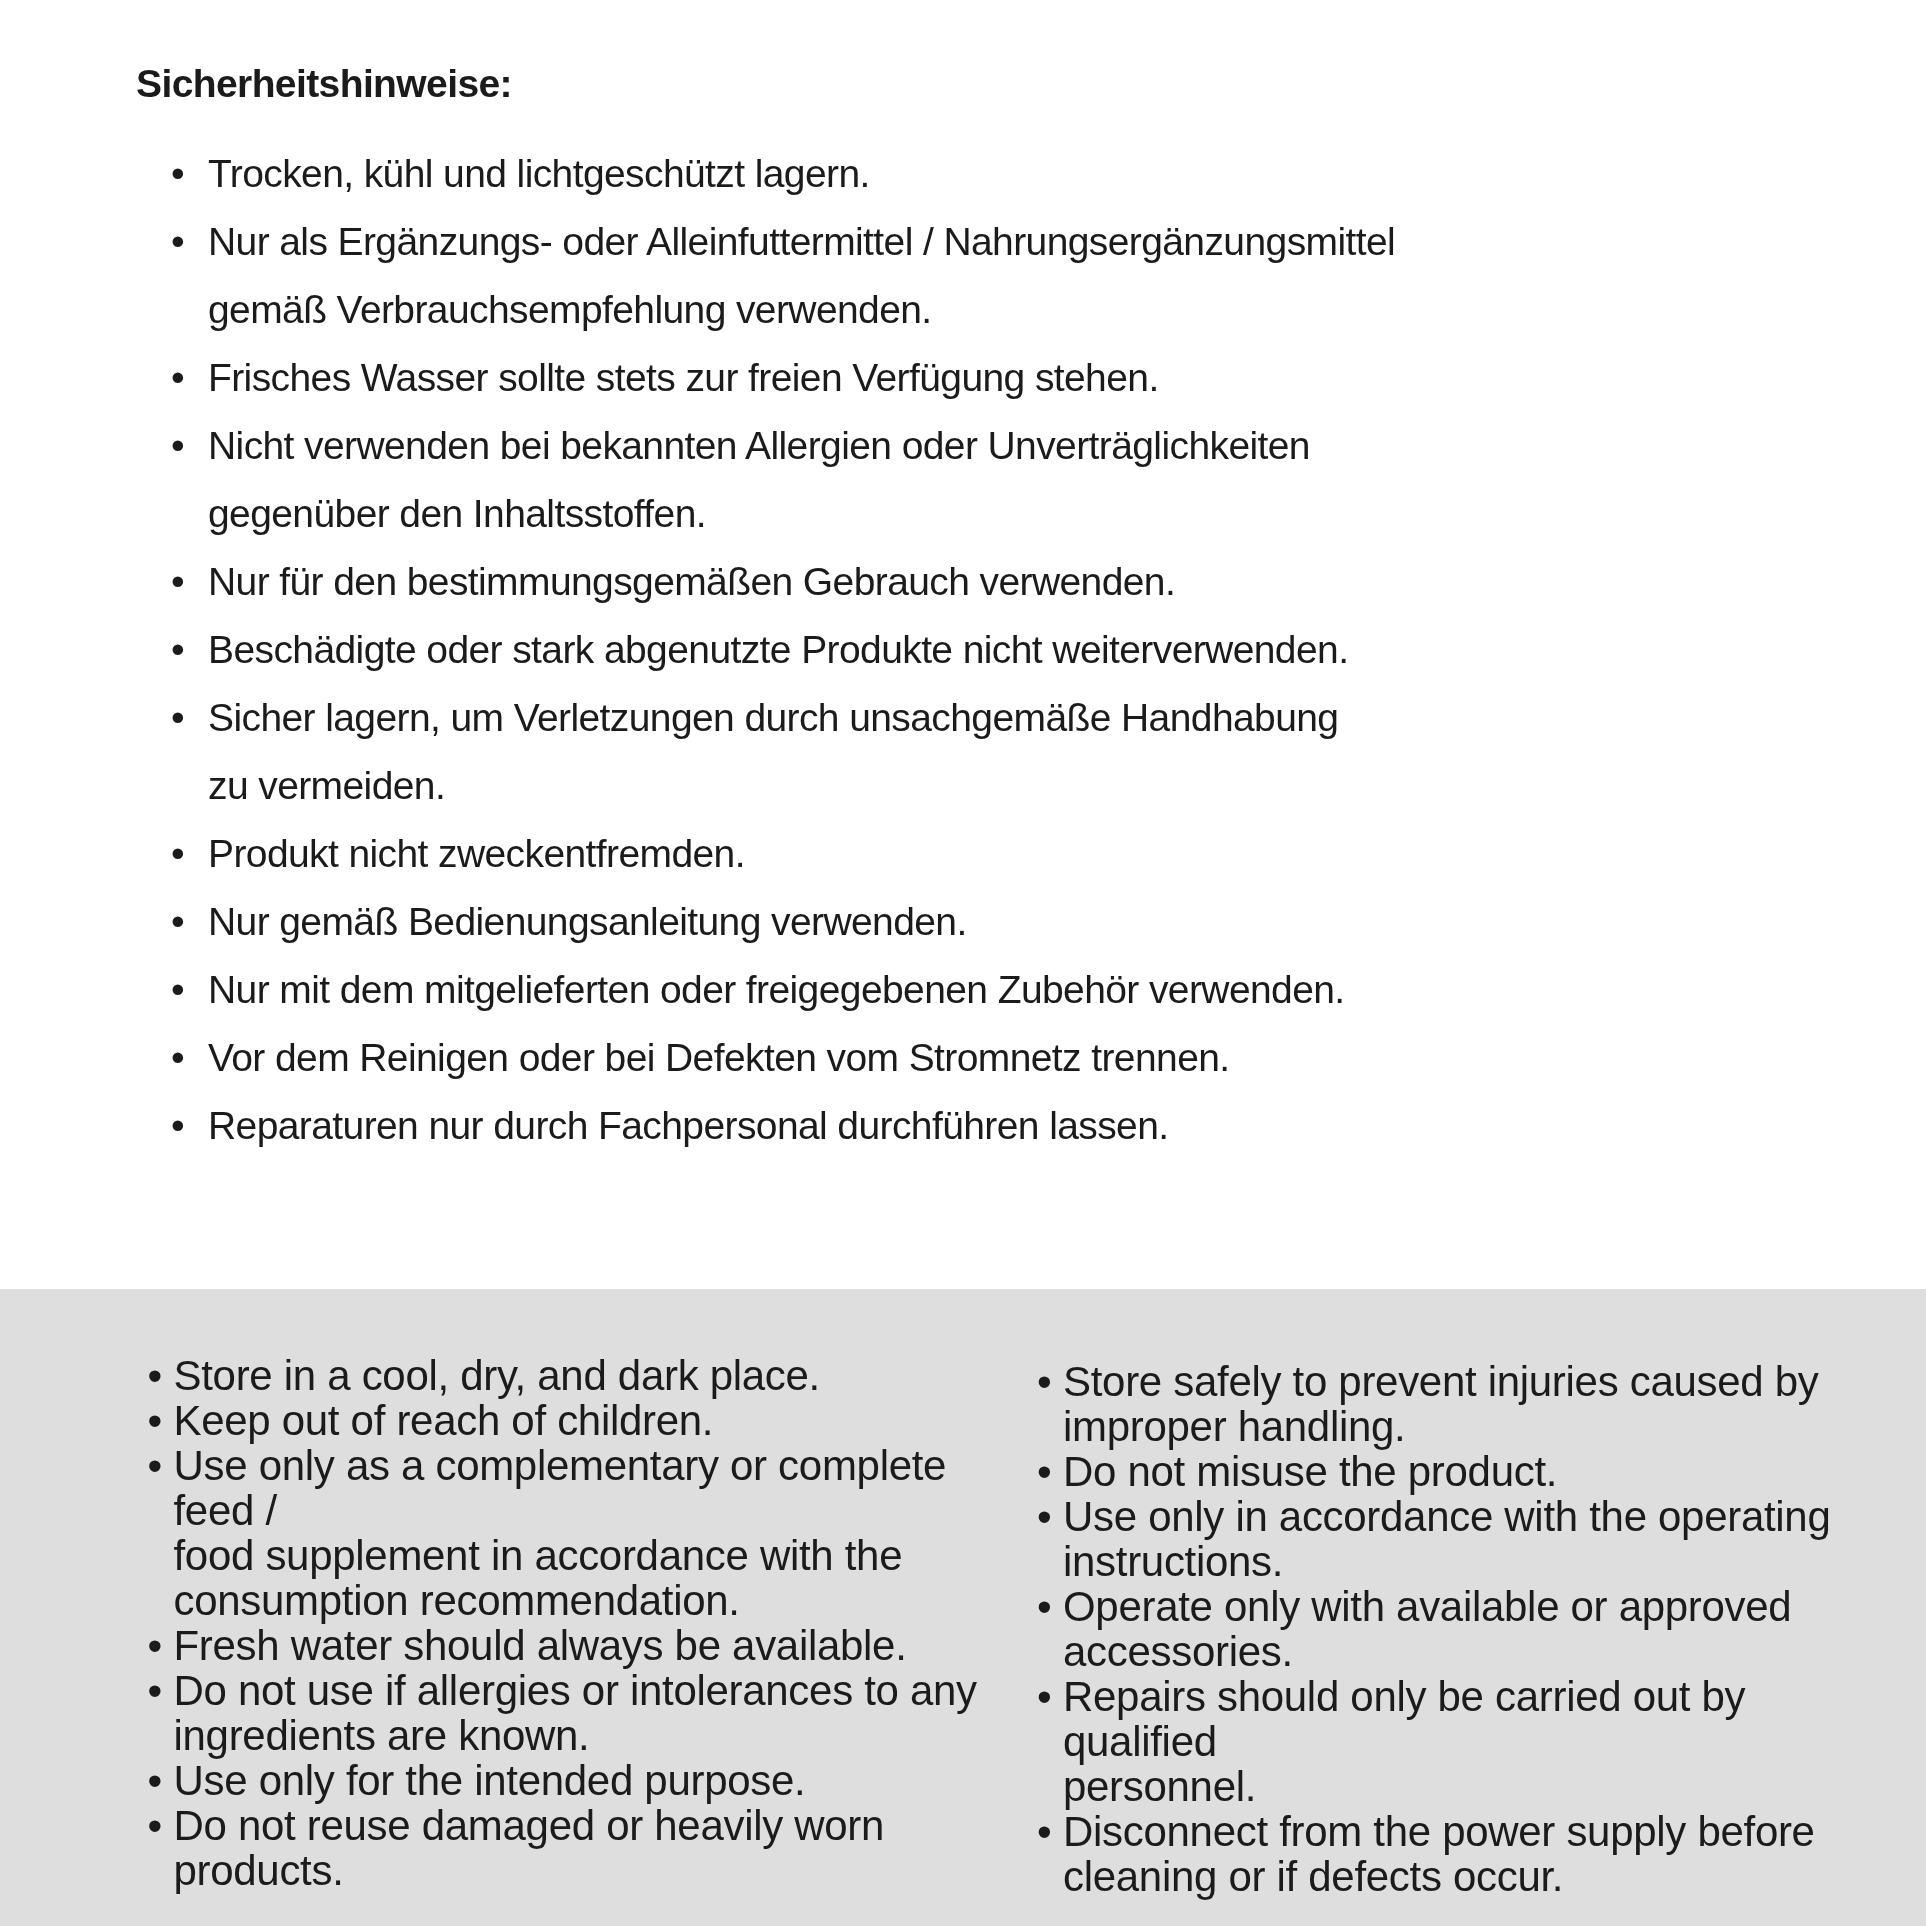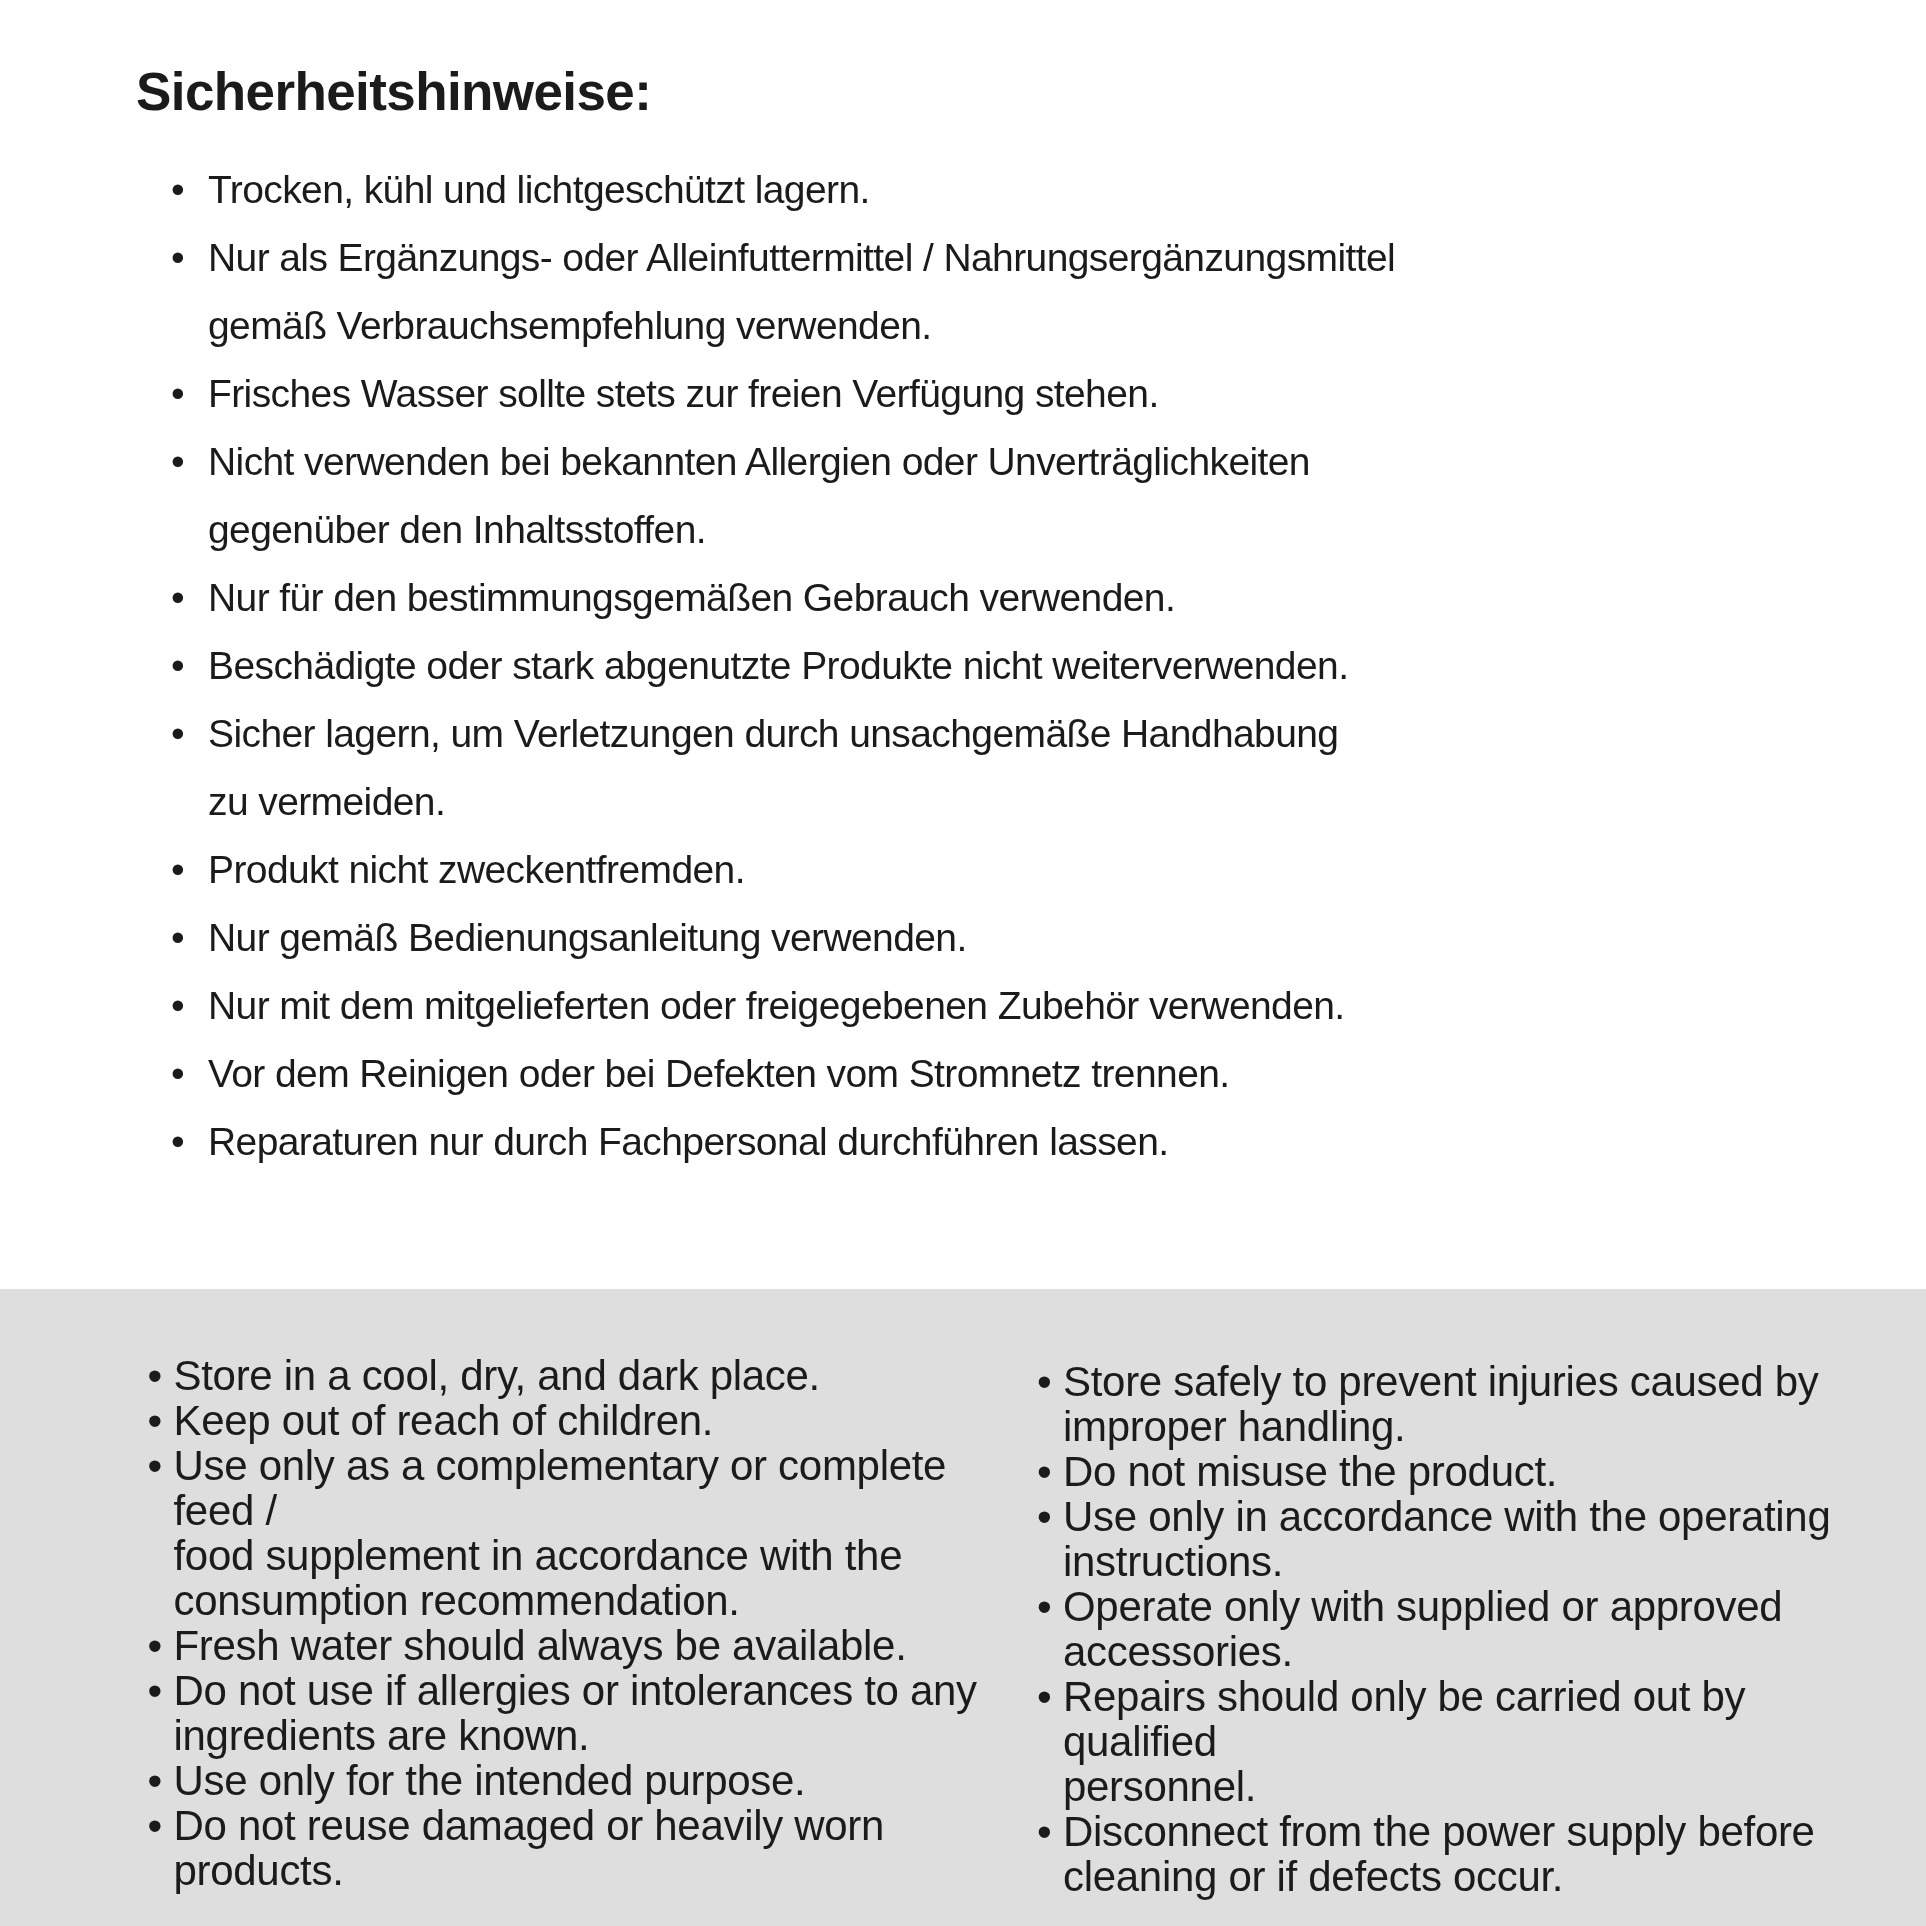--- a/index.html
+++ b/index.html
@@ -19,21 +19,21 @@
 
   
   .de-section {
     position: absolute;
     top: 0; left: 0; right: 0;
     box-sizing: border-box;
     padding: 62px 51px 0 136px;
   }
   .de-section h1 {
     margin: 0 0 33px 0;
-    font-size: 53px;
+    font-size: 39px;
     line-height: 1.15;
     font-weight: 700;
     letter-spacing: -0.6px;
   }
   ul.blist {
     list-style: none;
     margin: 0;
     padding: 0;
   }
   .de-section ul.blist { padding-left: 35px; }
@@ -126,21 +126,21 @@
         <li class="bullet"><span>Do not reuse damaged or heavily worn products.</span></li>
       </ul>
     </div>
     <div class="col-right">
       <ul class="blist">
         <li class="bullet"><span>Store safely to prevent injuries caused by
 improper handling.</span></li>
         <li class="bullet"><span>Do not misuse the product.</span></li>
         <li class="bullet"><span>Use only in accordance with the operating
 instructions.</span></li>
-        <li class="bullet"><span>Operate only with supplied or approved
+        <li class="bullet"><span>Operate only with available or approved
 accessories.</span></li>
         <li class="bullet"><span>Repairs should only be carried out by qualified
 personnel.</span></li>
         <li class="bullet"><span>Disconnect from the power supply before
 cleaning or if defects occur.</span></li>
       </ul>
     </div>
   </section>
 
 </div>

